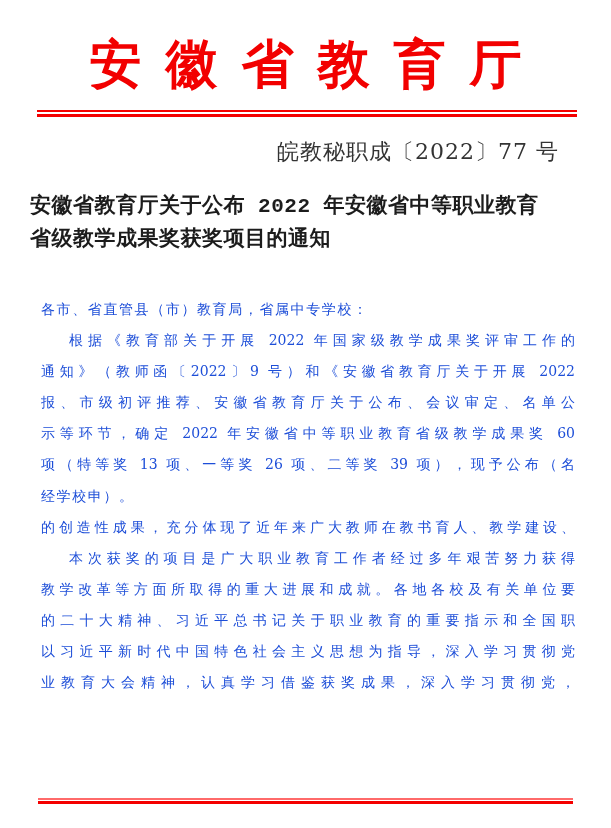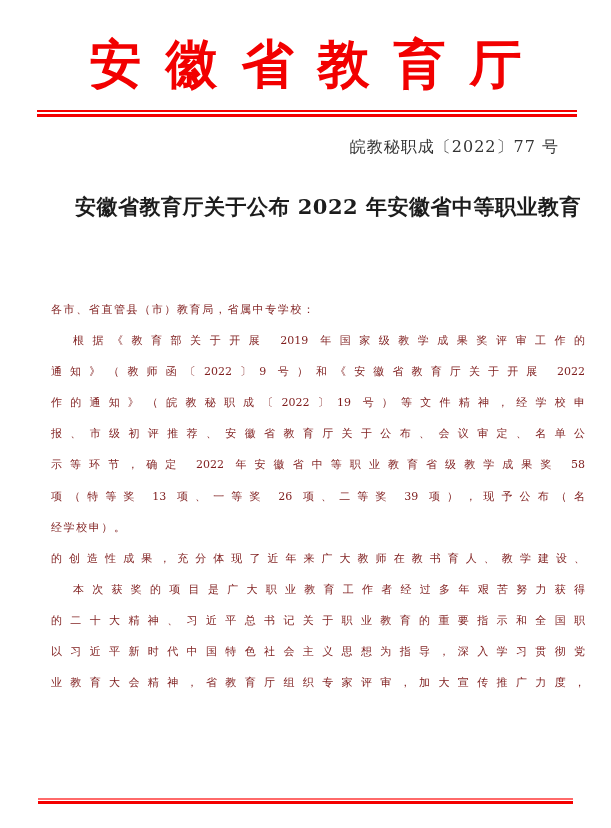--- a/index.html
+++ b/index.html
@@ -38,46 +38,47 @@
     top: 110px;
   }
   .rule-top .thin  { height: 2px; background: #f40000; }
   .rule-top .gap   { height: 2px; background: transparent; }
   .rule-top .thick { height: 3px; background: #f40000; }
   
   .doc-number {
     position: absolute;
     top: 137px;
     right: 52px;
-    font-size: 16px;
+    font-size: 22px;
     letter-spacing: 1px;
     color: #333333;
     white-space: nowrap;
   }
   
   .doc-title {
     position: absolute;
     top: 190px;
     left: 30px;
     right: 30px;
-    text-align: right;
+    text-align: left;
     font-size: 21px;
     line-height: 33px;
     font-weight: 700;
     letter-spacing: 0.5px;
     color: #1c1c1c;
+    font-family: Liberation Mono, monospace;
   }
   
   .doc-body {
     position: absolute;
     top: 294px;
-    left: 51px;
+    left: 41px;
     width: 534px;
-    font-size: 11px;
-    color: #7f1d1d;
+    font-size: 14px;
+    color: #1d4ed8;
   }
   .bline {
     height: 31.1px;
     line-height: 31.1px;
     white-space: nowrap;
     text-align: justify;
     text-align-last: left;
     overflow: visible;
   }
   .bline.j {
@@ -111,36 +112,37 @@
   <div class="rule-top">
     <div class="thin"></div>
     <div class="gap"></div>
     <div class="thick"></div>
   </div>
 
   <div class="doc-number">皖教秘职成〔2022〕77 号</div>
 
   <div class="doc-title">
     <div>安徽省教育厅关于公布 2022 年安徽省中等职业教育</div>
+    <div>省级教学成果奖获奖项目的通知</div>
   </div>
 
   <div class="doc-body">
     <div class="bline ns">各市、省直管县（市）教育局，省属中专学校：</div>
-    <div class="bline j ind">根据《教育部关于开展 2019 年国家级教学成果奖评审工作的</div>
+    <div class="bline j ind">根据《教育部关于开展 2022 年国家级教学成果奖评审工作的</div>
     <div class="bline j">通知》（教师函〔2022〕9 号）和《安徽省教育厅关于开展 2022</div>
-    <div class="bline j">作的通知》（皖教秘职成〔2022〕19 号）等文件精神，经学校申</div>
     <div class="bline j">报、市级初评推荐、安徽省教育厅关于公布、会议审定、名单公</div>
-    <div class="bline j">示等环节，确定 2022 年安徽省中等职业教育省级教学成果奖 58</div>
+    <div class="bline j">示等环节，确定 2022 年安徽省中等职业教育省级教学成果奖 60</div>
     <div class="bline j">项（特等奖 13 项、一等奖 26 项、二等奖 39 项），现予公布（名</div>
     <div class="bline ns">经学校申）。</div>
     <div class="bline j">的创造性成果，充分体现了近年来广大教师在教书育人、教学建设、</div>
     <div class="bline j ind">本次获奖的项目是广大职业教育工作者经过多年艰苦努力获得</div>
+    <div class="bline j">教学改革等方面所取得的重大进展和成就。各地各校及有关单位要</div>
     <div class="bline j">的二十大精神、习近平总书记关于职业教育的重要指示和全国职</div>
     <div class="bline j">以习近平新时代中国特色社会主义思想为指导，深入学习贯彻党</div>
-    <div class="bline j">业教育大会精神，省教育厅组织专家评审，加大宣传推广力度，</div>
+    <div class="bline j">业教育大会精神，认真学习借鉴获奖成果，深入学习贯彻党，</div>
   </div>
 
   <div class="rule-bottom">
     <div class="thin"></div>
     <div class="gap"></div>
     <div class="thick"></div>
   </div>
 
 </div>
 

